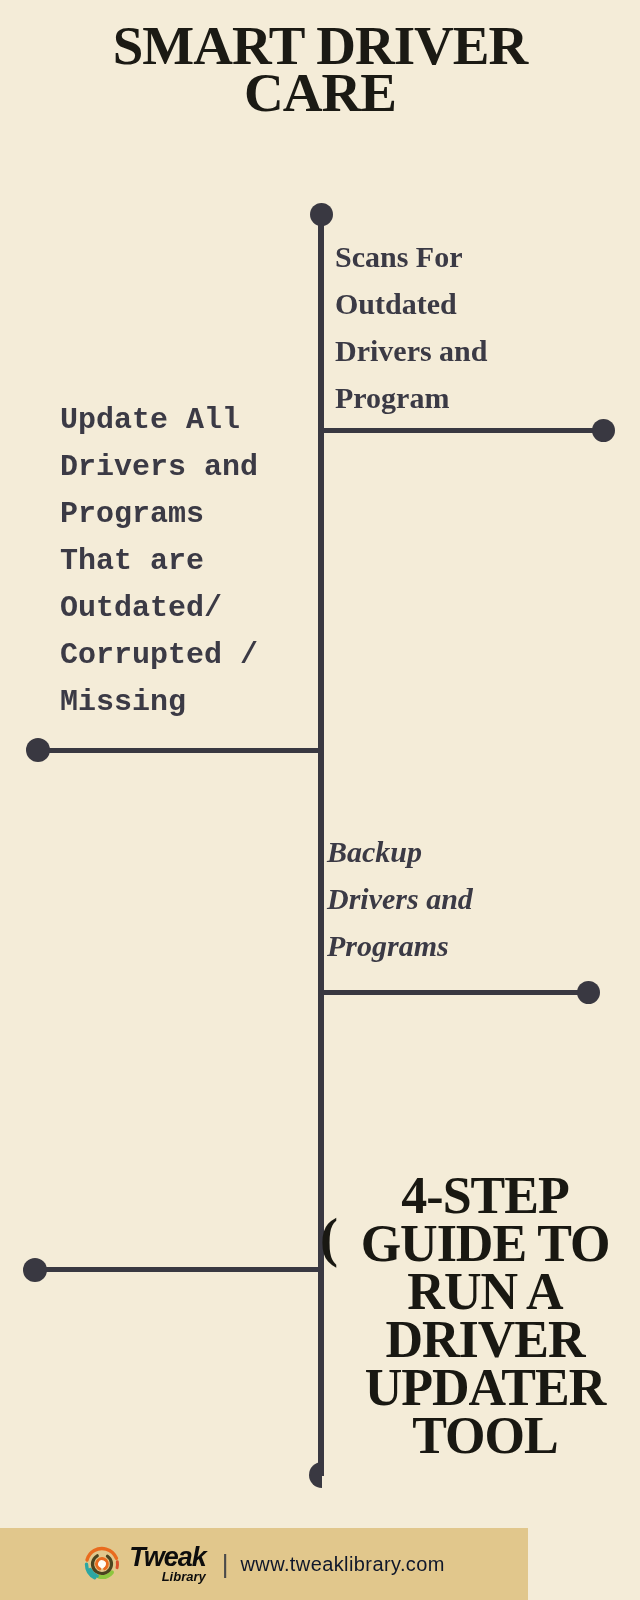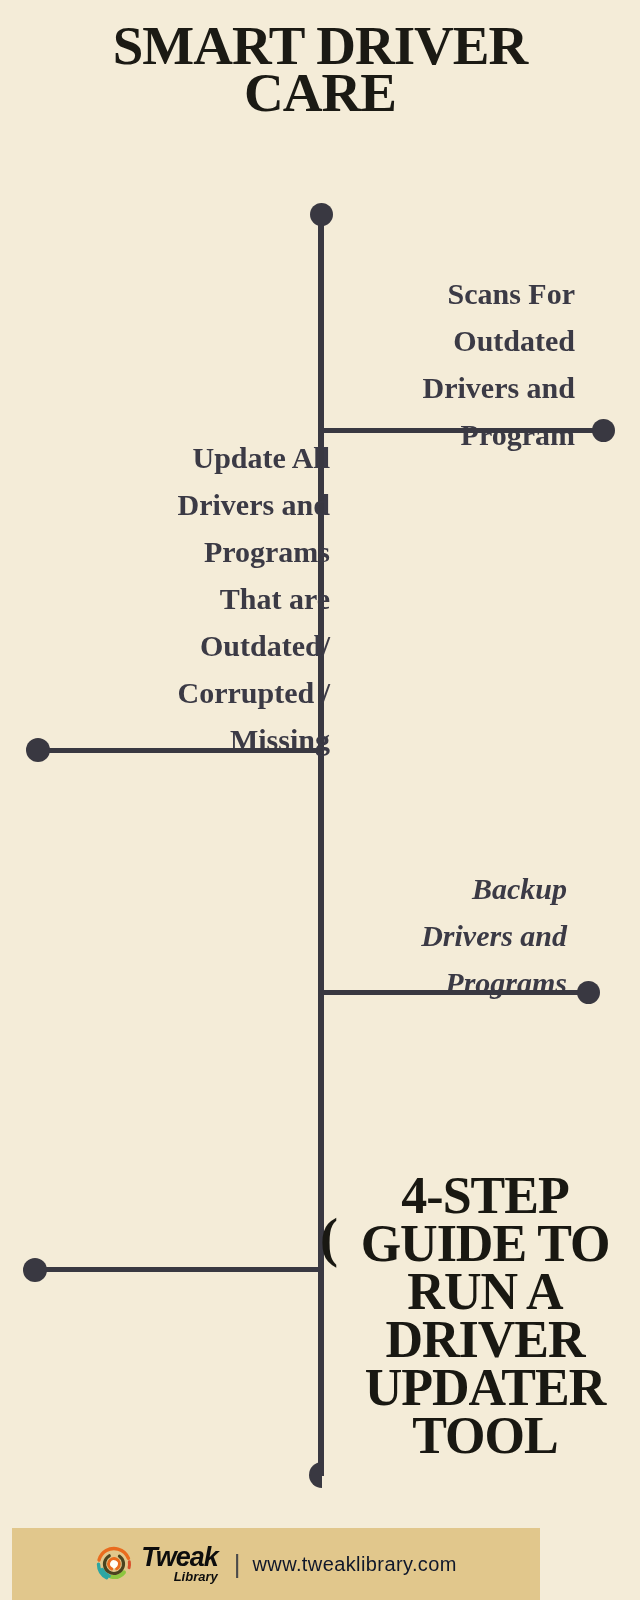--- a/index.html
+++ b/index.html
@@ -57,29 +57,28 @@
   .connector.c-backup  { left: 322px; top: 990px; width: 258px; }
   .connector.c-restore { left: 35px;  top: 1267px; width: 288px; }
   .dot.d-scan    { left: 592px; top: 419px; }
   .dot.d-update  { left: 26px;  top: 738px; width: 24px; height: 24px; }
   .dot.d-backup  { left: 577px; top: 981px; }
   .dot.d-restore { left: 23px;  top: 1258px; width: 24px; height: 24px; }
 
   
   .step-label {
     position: absolute;
-    text-align: right;
+    text-align: left;
     font-size: 30px; line-height: 47px;
     font-weight: bold;
     color: #3b3a45;
     white-space: pre-line;
-    margin-top: 37px;
   }
   .step-scan    { left: 335px; top: 233px; width: 240px; }
-  .step-update  { left: 50px;  top: 397px; width: 280px; }
+  .step-update  { left: 60px;  top: 397px; width: 280px; font-family: Liberation Mono, monospace; }
   .step-backup  { left: 327px; top: 828px; width: 240px; font-style: italic; }
   .step-restore { left: 40px;  top: 1045px; width: 280px; }
 
   
   .bottom-title {
     position: absolute; left: 322px; top: 1164px; width: 310px;
     margin: 8px;
     text-align: center;
     font-size: 52px; line-height: 48px;
     font-weight: bold;
@@ -95,21 +94,20 @@
   }
 
   
   .footer {
     position: absolute; left: 0; top: 1528px;
     width: 528px; height: 72px;
     background: #e1c78c;
     display: flex;
     align-items: center;
     justify-content: center;
-    margin-left: 12px;
   }
   .logo-swirl { width: 38px; height: 38px; margin-right: 8px; }
   .brand-block {
     display: flex; flex-direction: column;
     align-items: flex-end;
     font-family: "Liberation Sans", sans-serif;
     color: #0d0d0d;
   }
   .brand-name {
     font-size: 27px; line-height: 24px;

